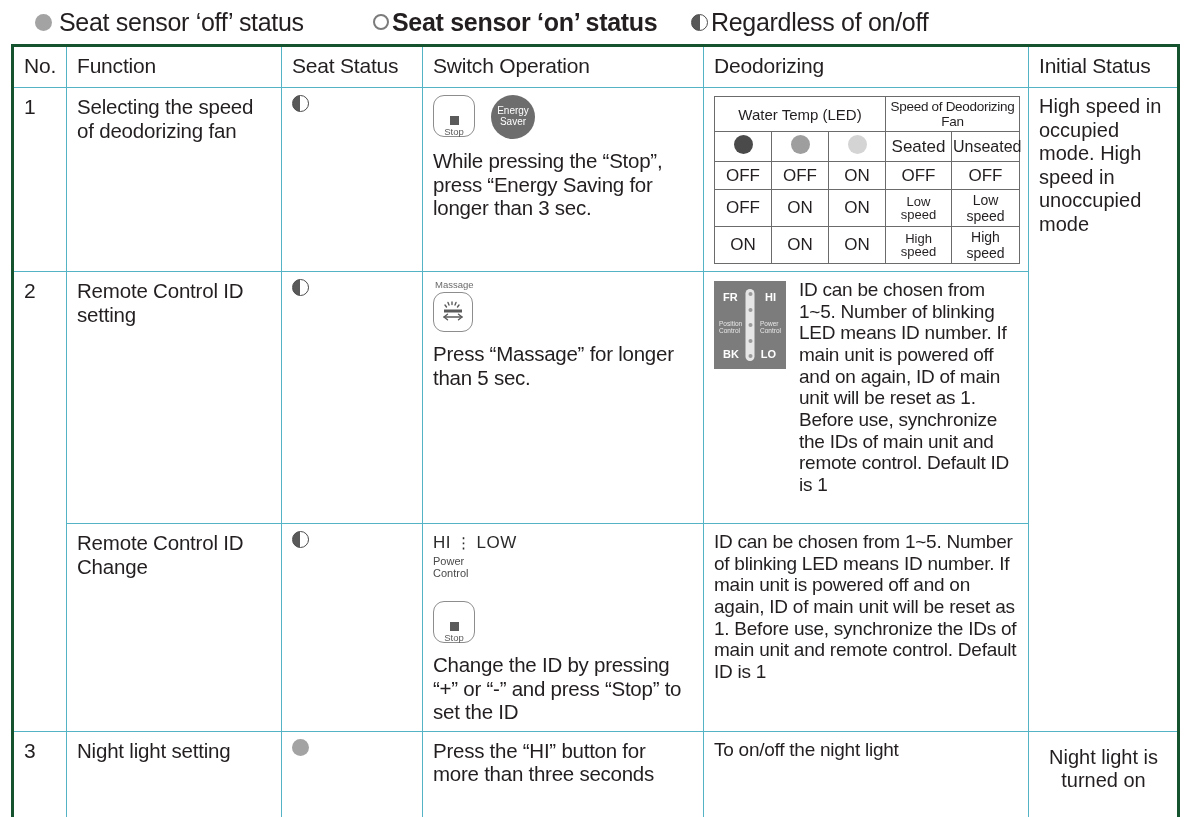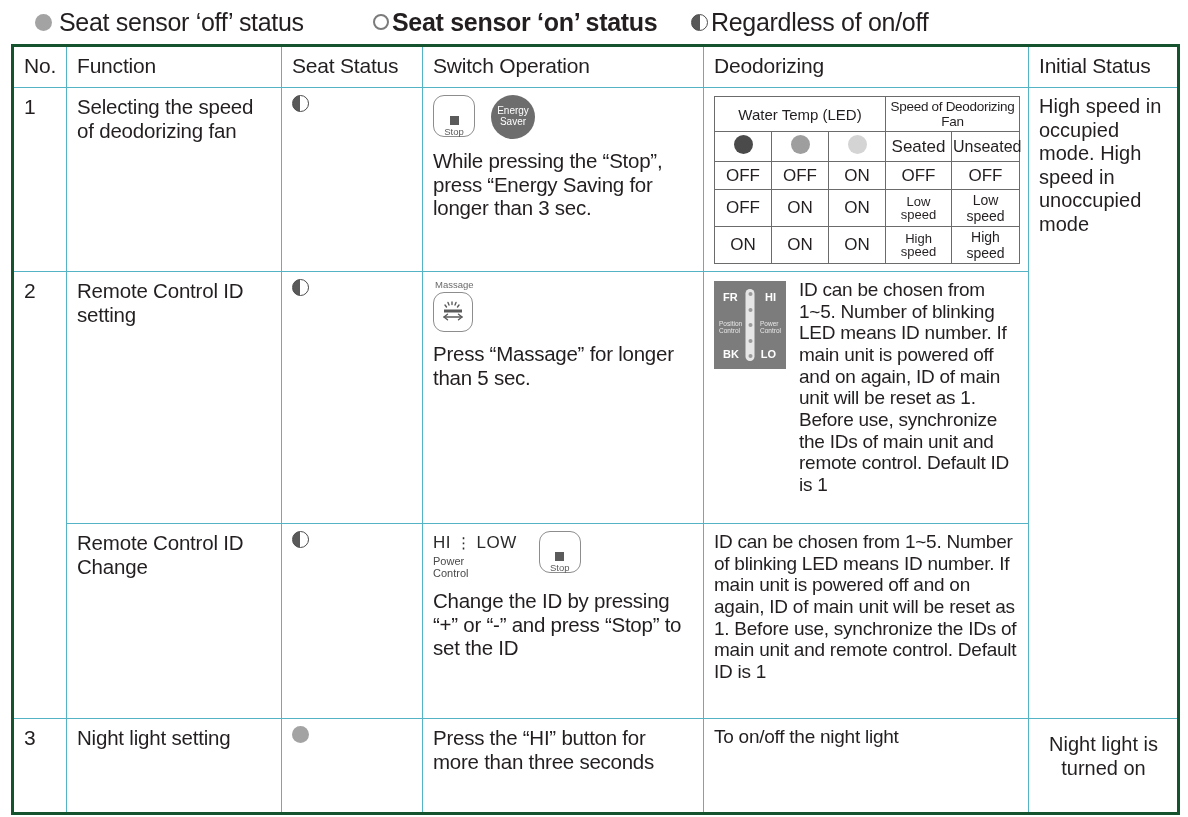--- a/index.html
+++ b/index.html
@@ -99,21 +99,21 @@
   }
 
   .massage-wrap { display: flex; flex-direction: column; align-items: flex-start; }
   .massage-lbl { font-size: 9.5px; color: #6a6a6a; margin-bottom: 2px; margin-left: 2px; }
   .btn-massage {
     width: 40px; height: 40px; border-radius: 11px;
     border: 1.5px solid #8d8d8d; background: #fff;
     display: flex; align-items: center; justify-content: center; flex: none;
   }
 
-  .hilow-row { display: flex; align-items: flex-start; gap: 22px; }
+  .hilow-row { display: flex; align-items: flex-start; gap: 22px; flex-direction: column; }
   .hilow { padding-top: 2px; }
   .hilow .top { font-size: 17px; color: #2b2b2b; letter-spacing: 0.5px; white-space: nowrap; }
   .hilow .top .dots { font-size: 15px; margin: 0 5px; }
   .hilow .sub { font-size: 11px; color: #4a4a4a; line-height: 1.1; margin-top: 2px; }
 
   
   .desc-flex { display: flex; gap: 13px; align-items: flex-start; }
   .remote {
     width: 72px; height: 88px; background: #7c7c7c; flex: none;
     position: relative; margin-top: 2px;

